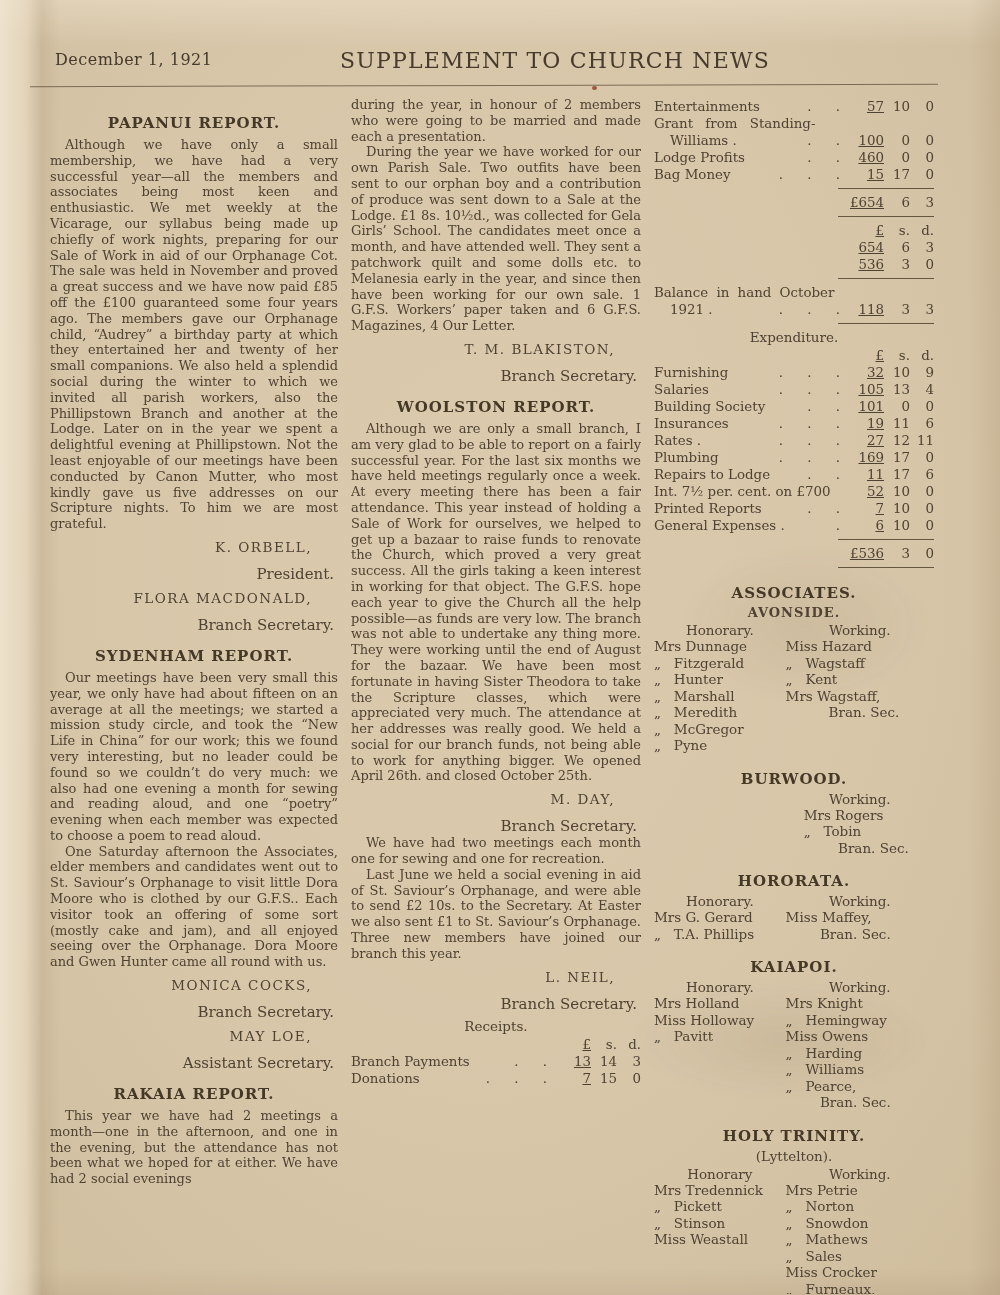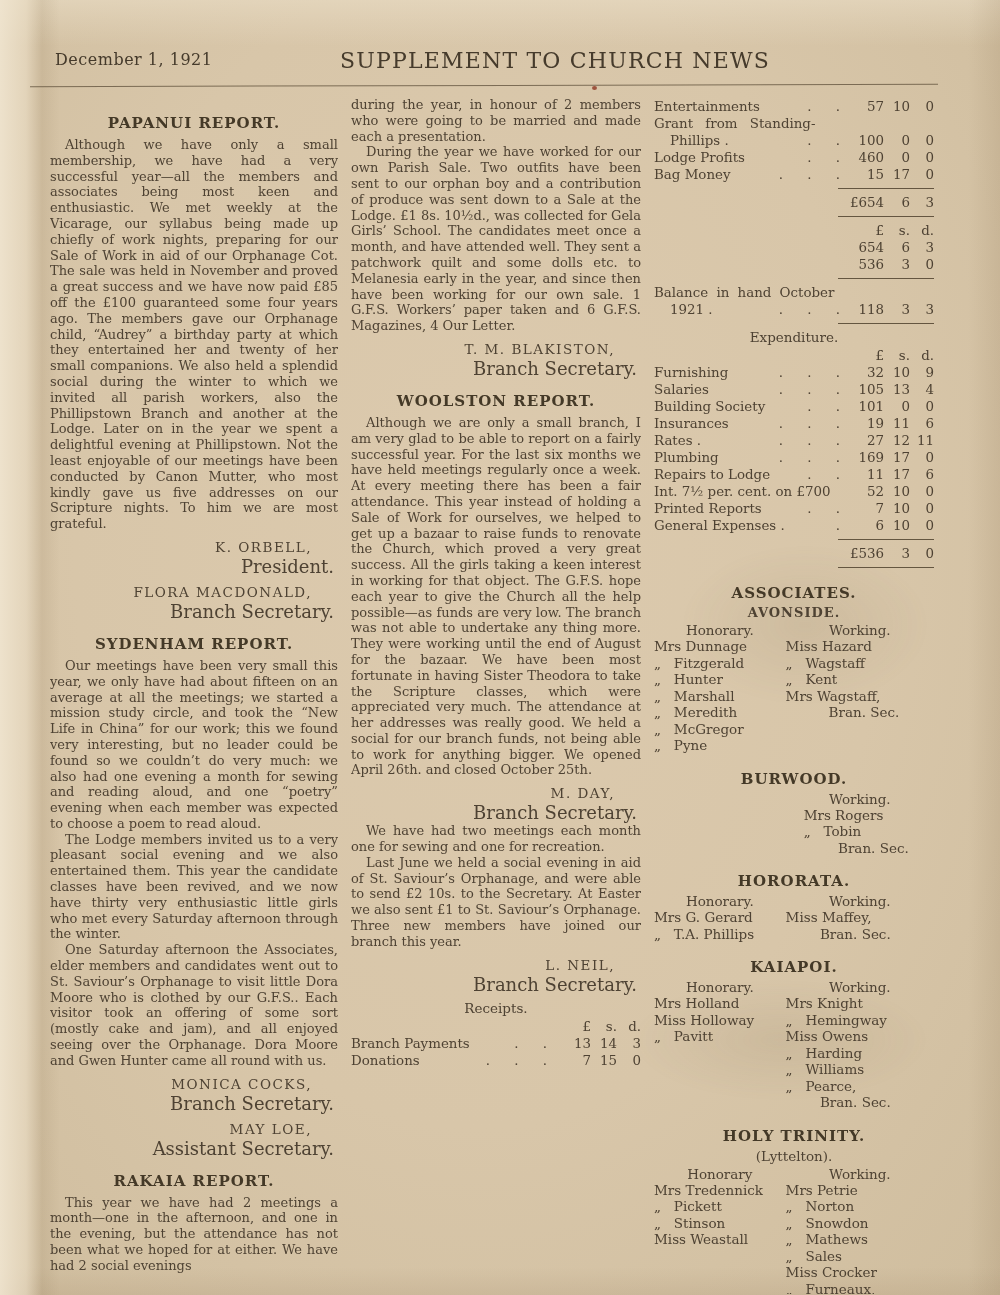--- a/index.html
+++ b/index.html
@@ -28,30 +28,30 @@
 
   .cols{position:absolute;left:50px;top:94px;width:884px;height:1200px;display:flex;gap:13px;}
   .col{overflow:hidden;}
   .c1{width:288px;}.c2{width:290px;}.c3{width:280px;}
 
   h2.rep{margin:13px 0 5px;text-align:center;font-size:15px;letter-spacing:1px;color:#443927;font-weight:bold;}
   .col h2.first{margin-top:20px;}
   .para{margin:0;text-align:justify;text-indent:15px;font-size:13px;line-height:15.8px;}
   .cont{text-indent:0;}
   .sig-name{margin-top:7px;text-align:right;padding-right:26px;font-size:13.5px;letter-spacing:1.5px;white-space:nowrap;}
-  .sig-role{text-align:right;padding-right:4px;font-size:18px;margin-top:1px;white-space:nowrap;}
+  .sig-role{text-align:right;padding-right:4px;font-size:15px;margin-top:10px;white-space:nowrap;}
 
   .acct-heading{margin-top:18px;text-align:center;font-weight:bold;font-size:14.5px;line-height:19.5px;white-space:pre-line;letter-spacing:.3px;color:#443927;}
   .subhead{text-align:center;font-size:13.5px;margin:5px 0 2px;}
 
   .ledger{font-size:13.4px;}
   .frow{display:flex;align-items:baseline;line-height:17px;}
   .fl{flex:1;display:flex;justify-content:space-between;overflow:hidden;}
   .dots{word-spacing:20px;padding:0 6px 0 4px;white-space:nowrap;}
-  .np{width:38px;text-align:right;flex:none;}
+  .np{width:38px;text-align:right;flex:none;text-decoration:underline;}
   .ns{width:26px;text-align:right;flex:none;}
   .nd{width:24px;text-align:right;flex:none;}
   .indent1{padding-left:16px;}
   .frule{margin:5px 0 5px auto;width:96px;border-top:1.2px solid rgba(80,66,46,.85);height:0;}
 
   .sec-head{margin:16px 0 3px;text-align:center;font-weight:bold;font-size:15px;letter-spacing:1px;color:#443927;}
   .sec-sub{margin:0 0 2px;text-align:center;font-size:13.5px;}
   .sub-labels{display:flex;font-size:13.5px;margin-top:2px;}
   .sub-labels span{display:block;text-align:center;}
   .sl-l{width:47%;}.sl-r{width:53%;}
@@ -76,21 +76,20 @@
     <div class="col c1">
       <h2 class="rep first">PAPANUI REPORT.</h2>
       <p class="para">Although we have only a small membership, we have had a very successful year—all the members and associates being most keen and enthusiastic. We met weekly at the Vicarage, our syllabus being made up chiefly of work nights, preparing for our Sale of Work in aid of our Orphanage Cot. The sale was held in November and proved a great success and we have now paid £85 off the £100 guaranteed some four years ago. The members gave our Orphanage child, “Audrey” a birthday party at which they entertained her and twenty of her small companions. We also held a splendid social during the winter to which we invited all parish workers, also the Phillipstown Branch and another at the Lodge. Later on in the year we spent a delightful evening at Phillipstown. Not the least enjoyable of our meetings have been conducted by Canon Mutter, who most kindly gave us five addresses on our Scripture nights. To him we are most grateful.</p>
       <div class="sig-name">K. ORBELL,</div>
       <div class="sig-role">President.</div>
       <div class="sig-name">FLORA MACDONALD,</div>
       <div class="sig-role">Branch Secretary.</div>
 
       <h2 class="rep">SYDENHAM REPORT.</h2>
       <p class="para">Our meetings have been very small this year, we only have had about fifteen on an average at all the meetings; we started a mission study circle, and took the “New Life in China” for our work; this we found very interesting, but no leader could be found so we couldn’t do very much: we also had one evening a month for sewing and reading aloud, and one “poetry” evening when each member was expected to choose a poem to read aloud.</p>
-      <p class="para">The Lodge members invited us to a very pleasant social evening and we also entertained them. This year the candidate classes have been revived, and we now have thirty very enthusiastic little girls who met every Saturday afternoon through the winter.</p>
       <p class="para">One Saturday afternoon the Associates, elder members and candidates went out to St. Saviour’s Orphanage to visit little Dora Moore who is clothed by our G.F.S.. Each visitor took an offering of some sort (mostly cake and jam), and all enjoyed seeing over the Orphanage. Dora Moore and Gwen Hunter came all round with us.</p>
       <div class="sig-name">MONICA COCKS,</div>
       <div class="sig-role">Branch Secretary.</div>
       <div class="sig-name">MAY LOE,</div>
       <div class="sig-role">Assistant Secretary.</div>
 
       <h2 class="rep">RAKAIA REPORT.</h2>
       <p class="para">This year we have had 2 meetings a month—one in the afternoon, and one in the evening, but the attendance has not been what we hoped for at either. We have had 2 social evenings</p>
     </div>
 
@@ -154,21 +153,21 @@
         <div class="frow">
           <span class="fl" style="word-spacing:8px">
               <span>Grant from Standing-</span>
             </span>
           <span class="np"></span>
             <span class="ns"></span>
             <span class="nd"></span>
         </div>
         <div class="frow">
           <span class="fl indent1">
-              <span>Phillips .</span>
+              <span>Williams .</span>
               <span class="dots">. .</span>
             </span>
           <span class="np">100</span>
           <span class="ns">0</span>
           <span class="nd">0</span>
         </div>
         <div class="frow">
           <span class="fl">
               <span>Lodge Profits</span>
               <span class="dots">. .</span>

